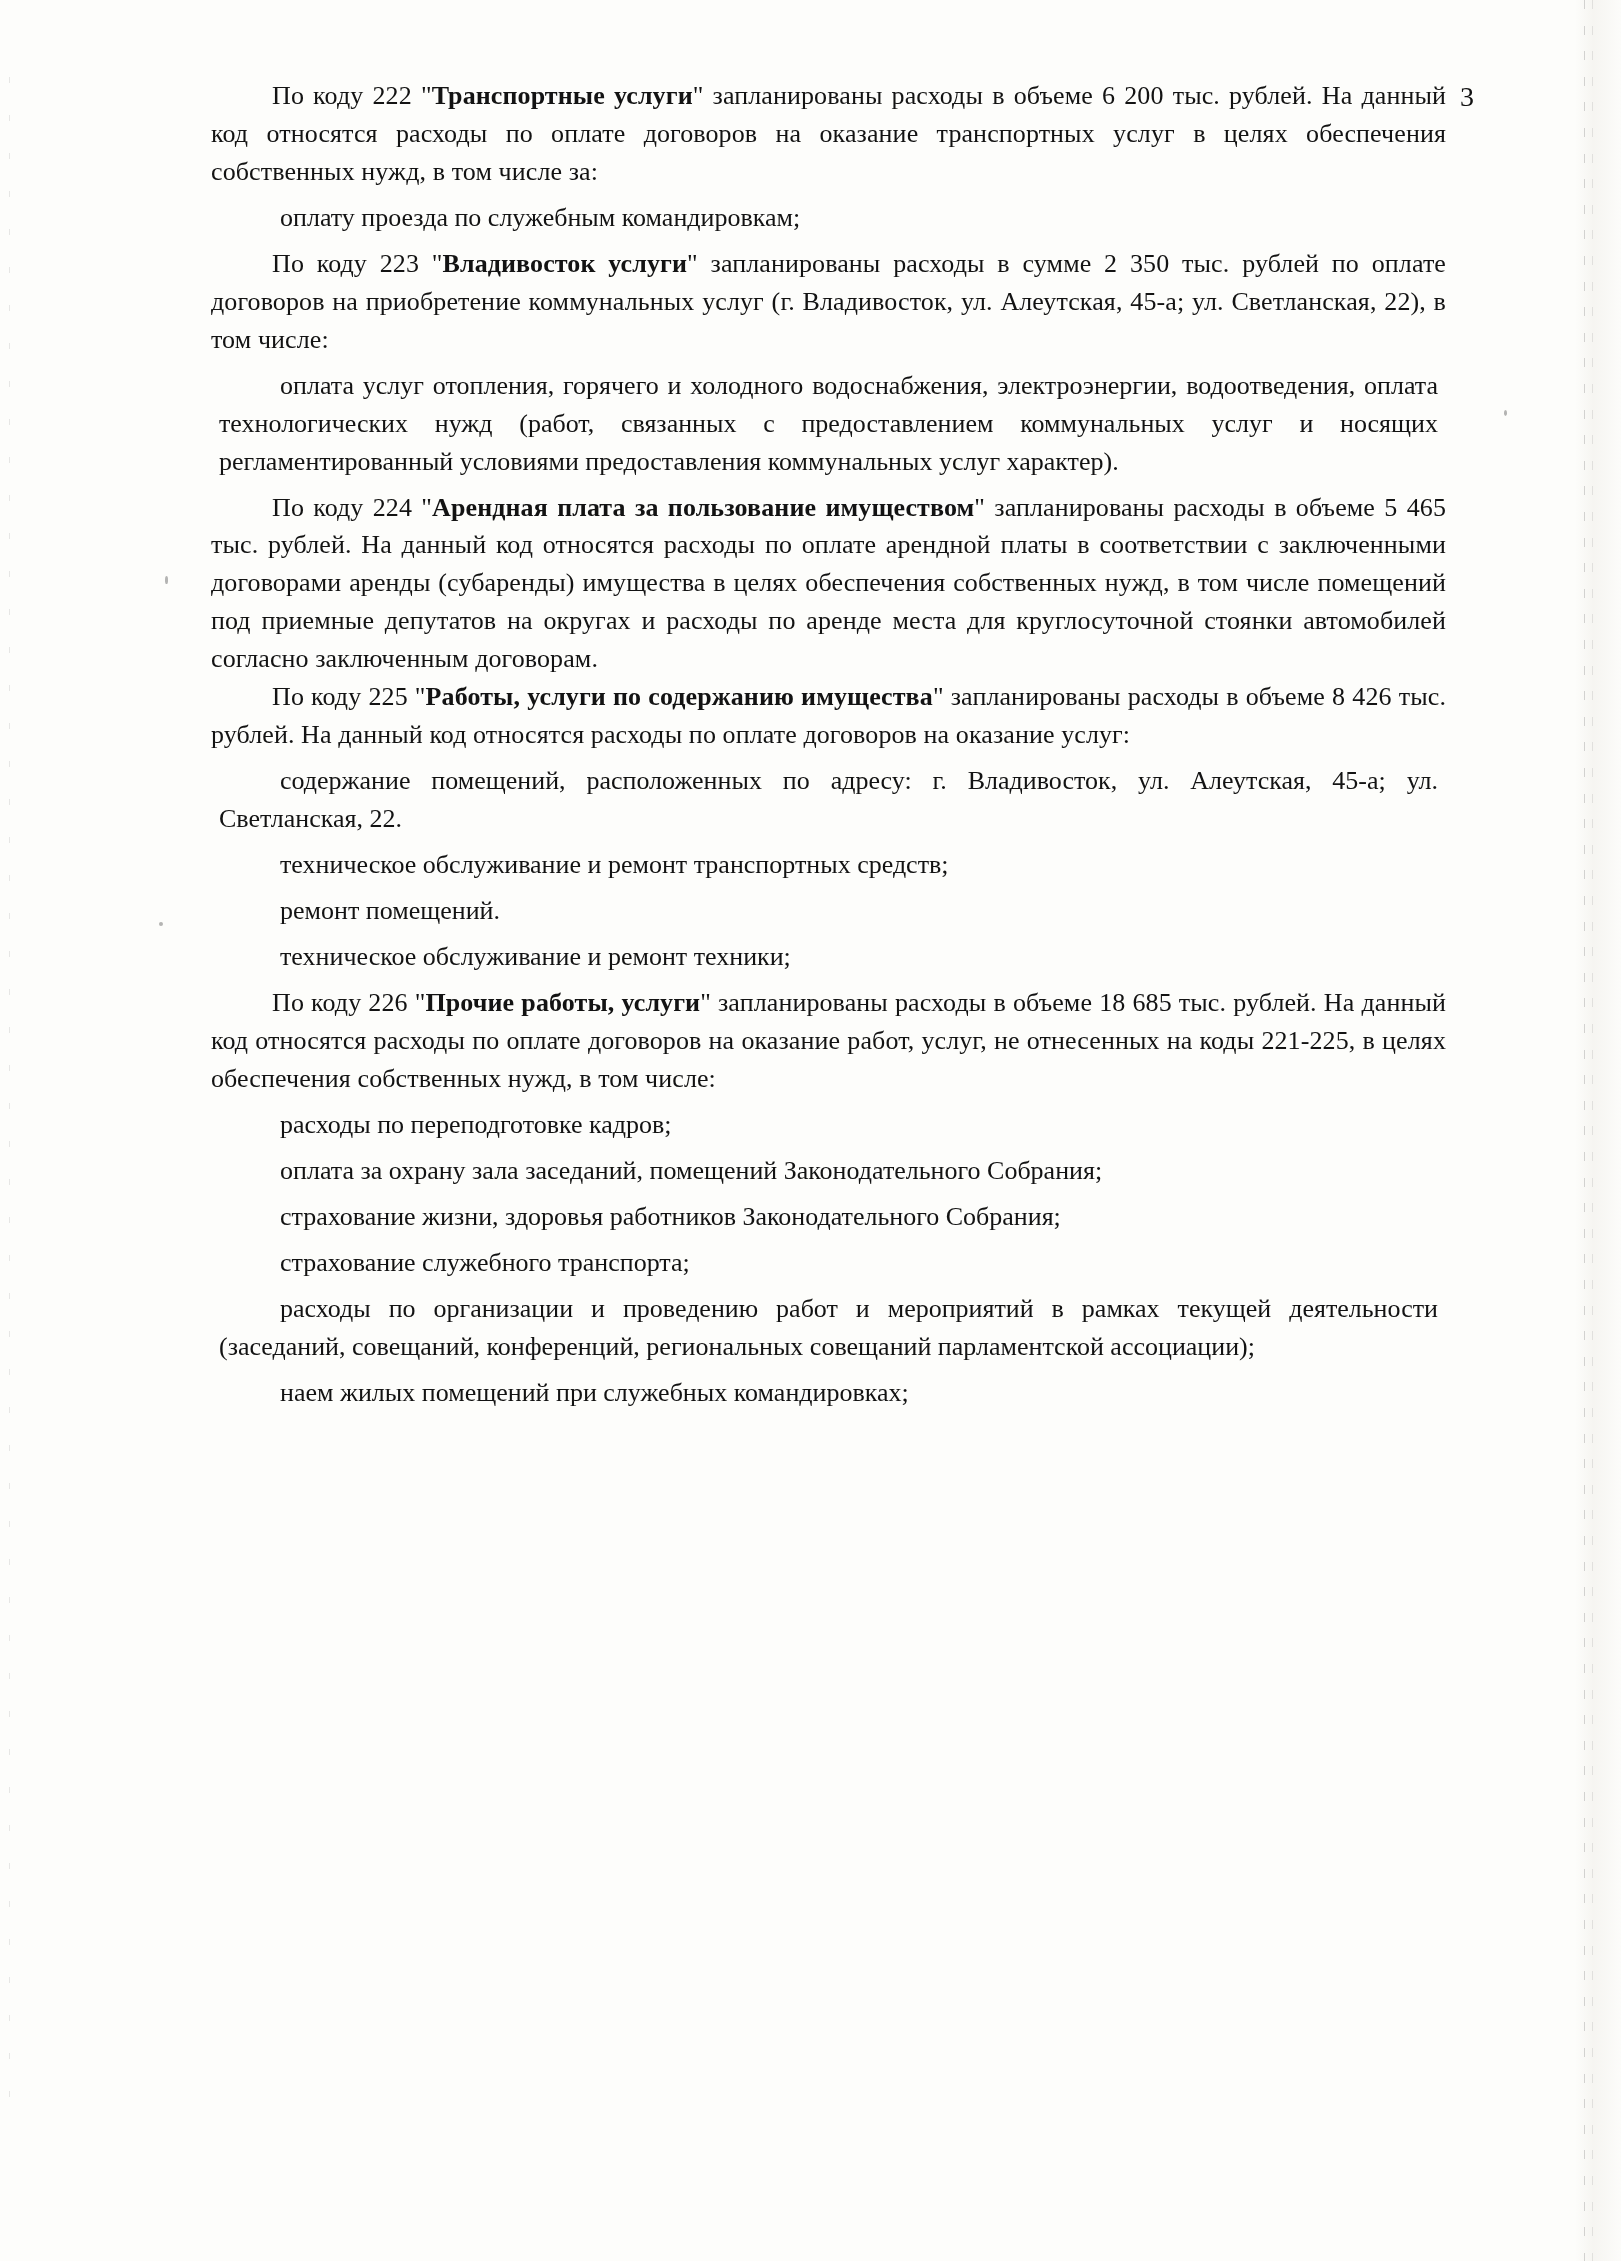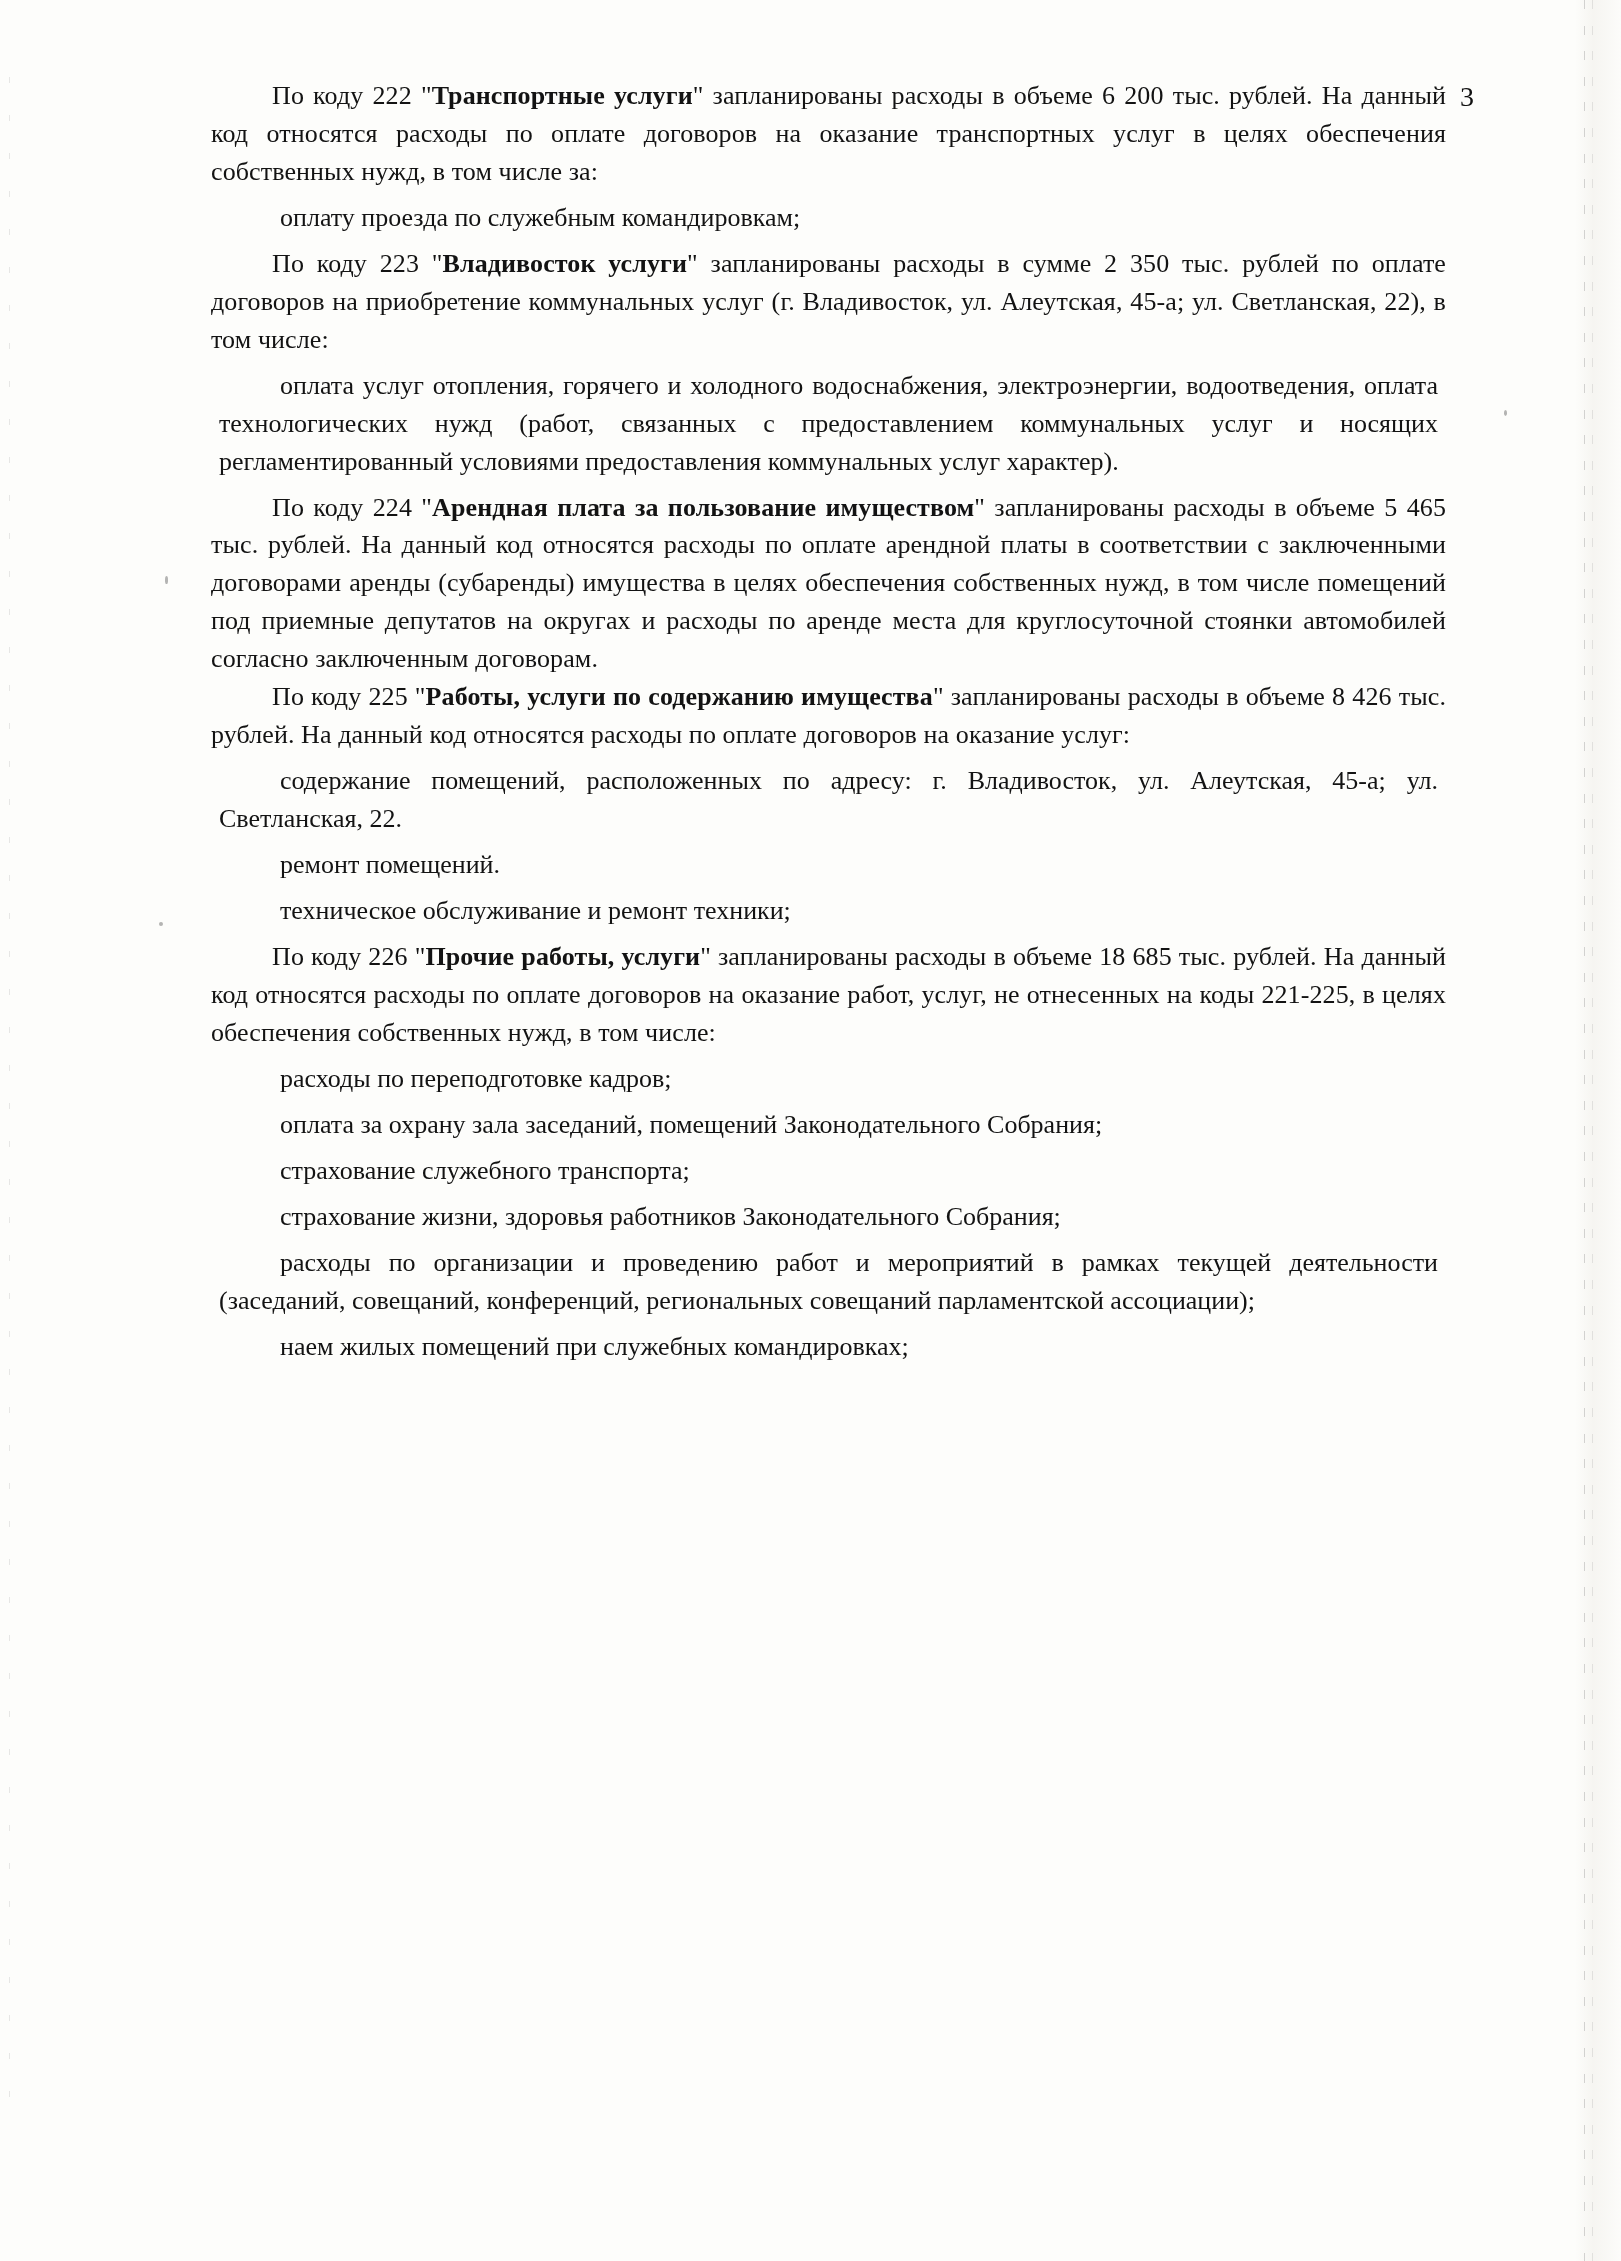--- a/index.html
+++ b/index.html
@@ -116,25 +116,26 @@
 
   <div class="content">
 
   <p class="para"><span>По коду 222 "</span><span class="it">Транспортные услуги</span><span>" запланированы расходы в объеме 6 200 тыс. рублей. На данный код относятся расходы по оплате договоров на оказание транспортных услуг в целях обеспечения собственных нужд, в том числе за:</span></p>
       <p class="sub"><span>оплату проезда по служебным командировкам;</span></p>
       <p class="para"><span>По      коду   223   "</span><span class="it">Владивосток       услуги</span><span>" запланированы расходы в сумме 2 350 тыс. рублей по оплате договоров на приобретение коммунальных услуг (г. Владивосток, ул. Алеутская, 45-а; ул. Светланская, 22), в том числе:</span></p>
       <p class="sub"><span>оплата услуг отопления, горячего и холодного водоснабжения, электроэнергии, водоотведения, оплата технологических нужд (работ, связанных с предоставлением коммунальных услуг и носящих регламентированный условиями предоставления коммунальных услуг характер).</span></p>
       <p class="para"><span>По   коду   224   "</span><span class="it">Арендная   плата   за   пользование   имуществом</span><span>" запланированы расходы в объеме 5 465 тыс. рублей. На данный код относятся расходы по оплате арендной платы в соответствии с заключенными договорами аренды (субаренды) имущества в целях обеспечения собственных нужд, в том числе помещений под приемные депутатов на округах  и расходы по аренде места для круглосуточной стоянки автомобилей согласно заключенным договорам.</span></p>
       <p class="para"><span>По   коду   225   "</span><span class="it">Работы,   услуги   по   содержанию   имущества</span><span>" запланированы расходы в объеме 8 426 тыс. рублей. На данный код относятся расходы по оплате договоров на оказание услуг:</span></p>
       <p class="sub"><span>содержание помещений, расположенных по адресу: г. Владивосток, ул. Алеутская, 45-а; ул. Светланская, 22.</span></p>
+      <p class="sub"><span>техническое обслуживание и ремонт транспортных средств;</span></p>
       <p class="sub"><span>ремонт помещений.</span></p>
       <p class="sub"><span>техническое обслуживание и  ремонт техники;</span></p>
       <p class="para"><span>По коду 226 "</span><span class="it">Прочие работы, услуги</span><span>" запланированы расходы в объеме 18 685 тыс. рублей. На данный код относятся расходы по оплате договоров на оказание работ, услуг, не отнесенных на коды 221-225, в целях обеспечения собственных нужд, в том числе:</span></p>
       <p class="sub"><span>расходы по переподготовке кадров;</span></p>
       <p class="sub"><span>оплата за охрану зала заседаний, помещений Законодательного Собрания;</span></p>
+      <p class="sub"><span>страхование жизни, здоровья работников Законодательного Собрания;</span></p>
       <p class="sub"><span>страхование служебного транспорта;</span></p>
-      <p class="sub"><span>страхование жизни, здоровья работников Законодательного Собрания;</span></p>
       <p class="sub"><span>расходы по организации и проведению работ и мероприятий в рамках текущей деятельности (заседаний, совещаний, конференций, региональных совещаний парламентской ассоциации);</span></p>
       <p class="sub"><span>наем жилых помещений при служебных командировках;</span></p>
     </div>
 
 </div>
 
 
 </body></html>

